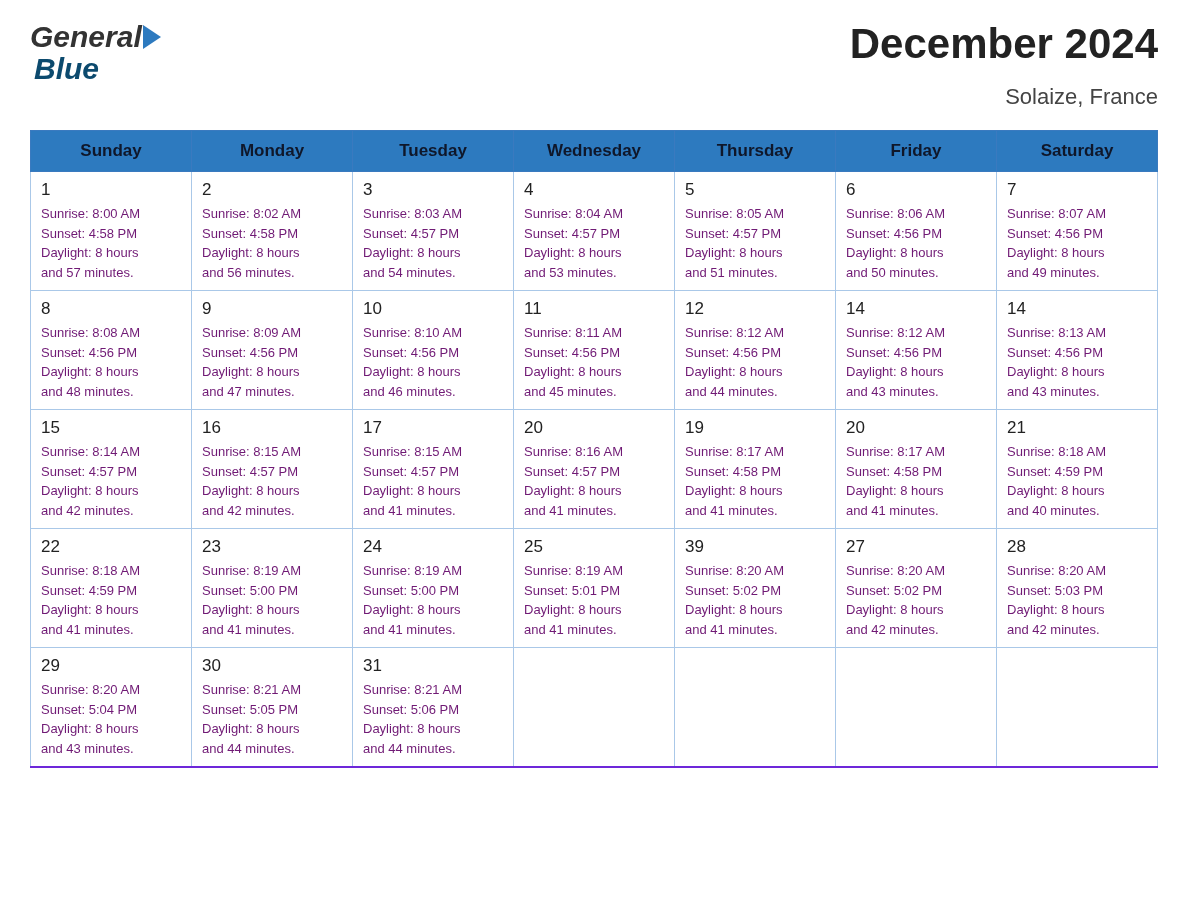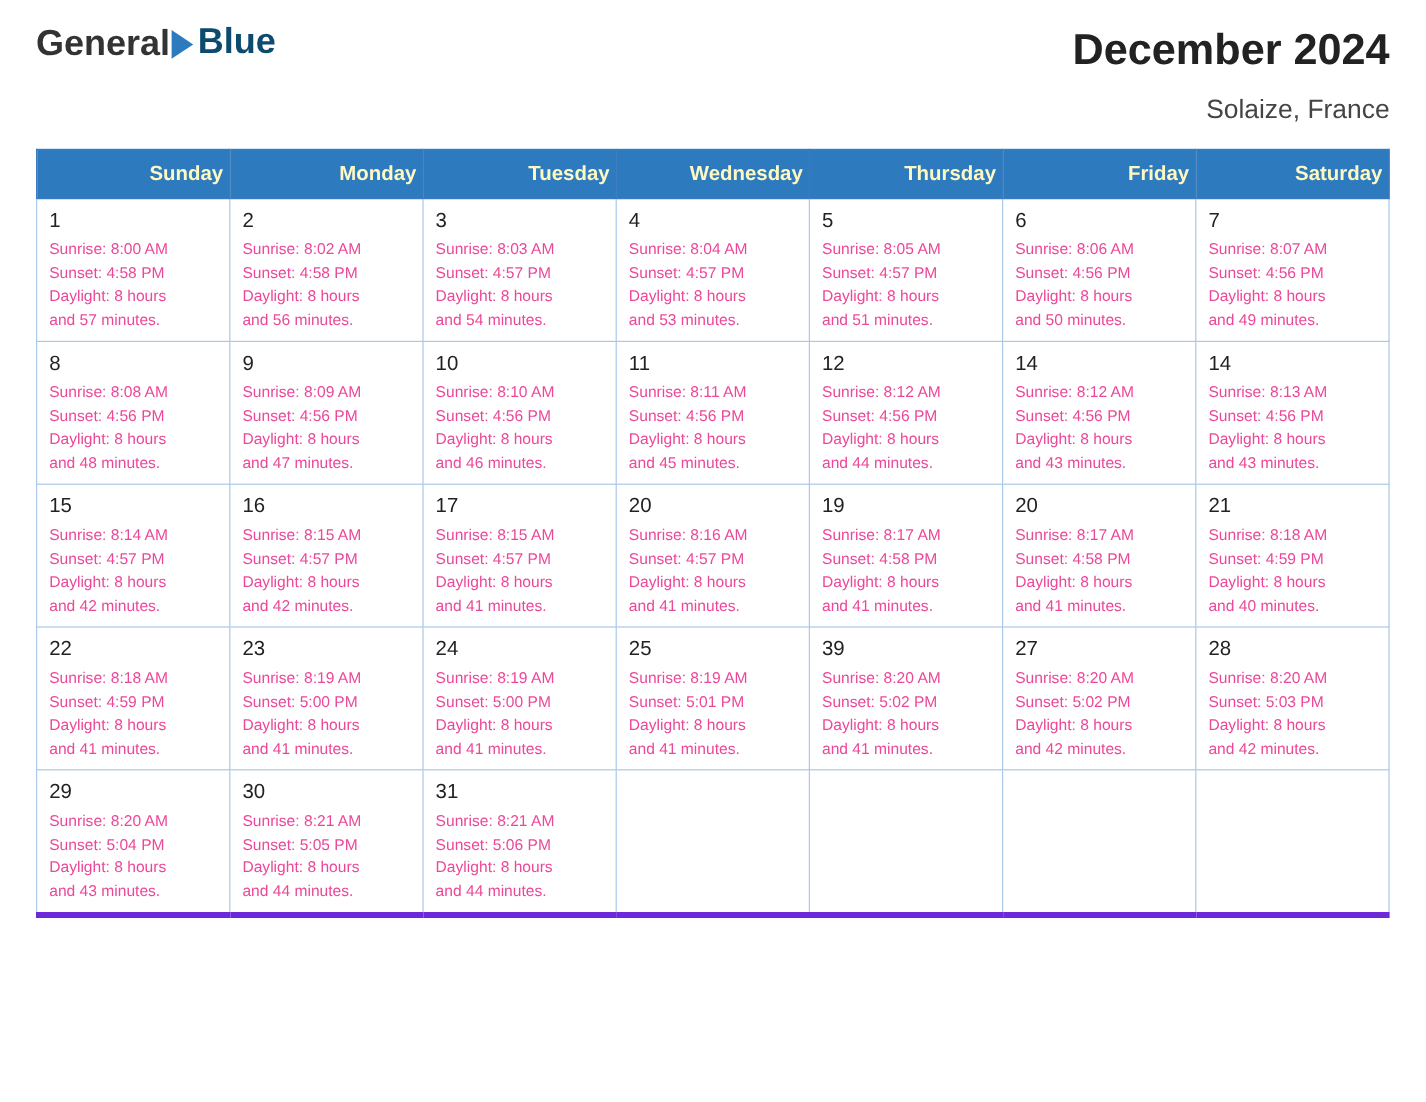--- a/index.html
+++ b/index.html
@@ -13,41 +13,41 @@
     .header {
       display: flex;
       justify-content: space-between;
       align-items: flex-start;
       margin-bottom: 20px;
     }
     .title-block {
       text-align: right;
     }
     .main-title {
-      font-size: 36px;
+      font-size: 42px;
       font-weight: bold;
       color: #222;
     }
     .subtitle {
       font-size: 22px;
       color: #444;
       margin-top: 16px;
     }
     .calendar {
       width: 100%;
       border-collapse: collapse;
       border: 1px solid #3a7abf;
     }
     .calendar th {
       background-color: #2d7abf;
-      color: #fef9c3;
+      color: #0f172a;
       font-size: 17px;
       font-weight: bold;
       padding: 10px 5px;
-      text-align: right;
+      text-align: center;
       border: 1px solid #3a7abf;
     }
     .calendar td {
       vertical-align: top;
       padding: 8px 10px;
       border: 1px solid #aac8e8;
       width: calc(100%/7);
       min-height: 110px;
       font-size: 13px;
       color: #333;
@@ -56,31 +56,32 @@
     .day-number {
       font-size: 17px;
       font-weight: normal;
       color: #222;
       display: block;
       margin-bottom: 4px;
     }
     .day-info {
       font-size: 13px;
       line-height: 1.5;
-      color: #ec4899;
+      color: #701a75;
     }
     .calendar tr:last-child td {
-      border-bottom: 5px solid #6d28d9;
+      border-bottom: 2px solid #6d28d9;
     }
     .empty-cell {
       background: #fff;
     }
     .logo-wrapper {
       display: flex;
-      flex-direction: row;
+      flex-direction: column;
+      font-style: italic;
     }
     .logo-top-line {
       display: flex;
       align-items: center;
     }
     .logo-g { font-size: 30px; font-weight: bold; color: #333; }
     .logo-triangle {
       width: 0; height: 0;
       border-top: 12px solid transparent;
       border-bottom: 12px solid transparent;

